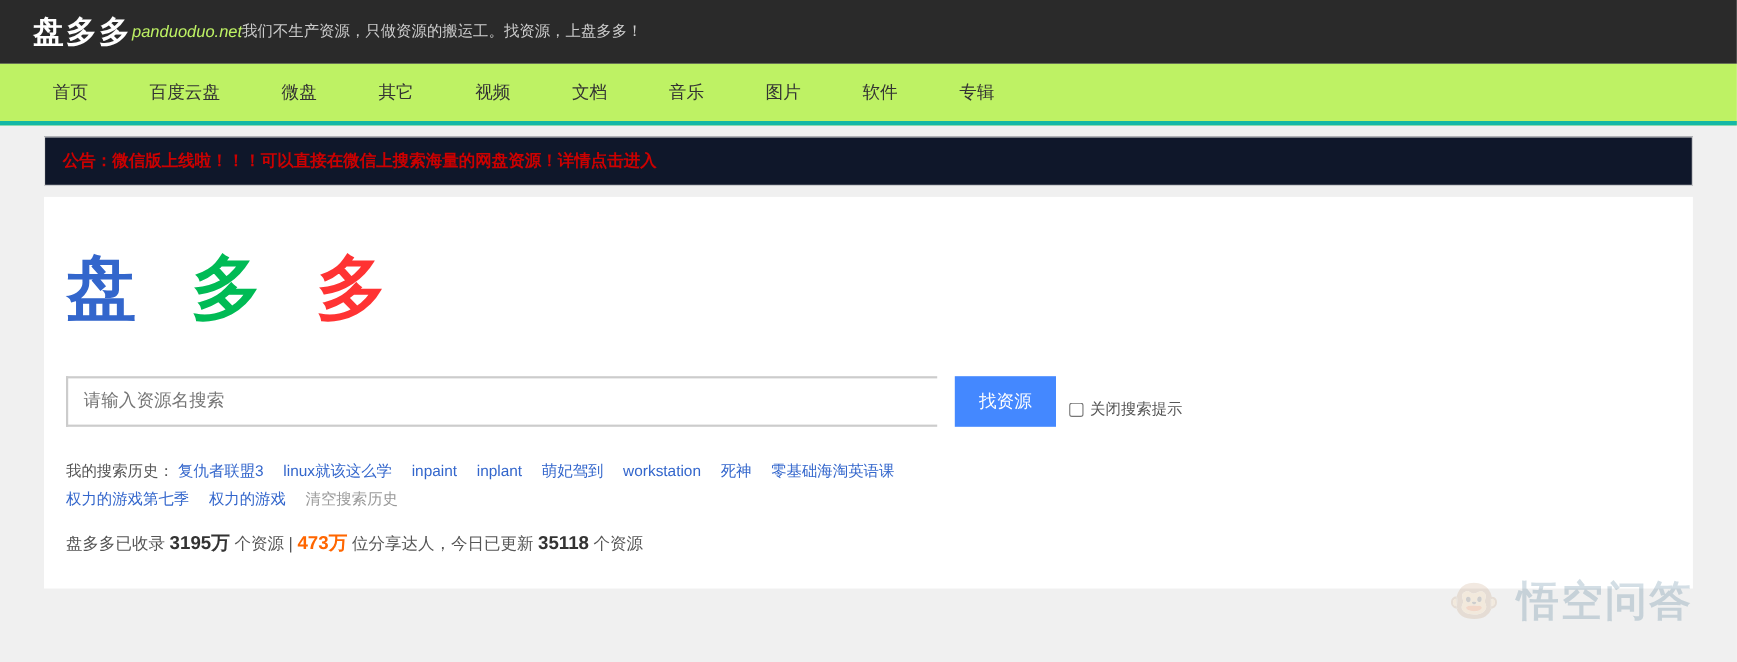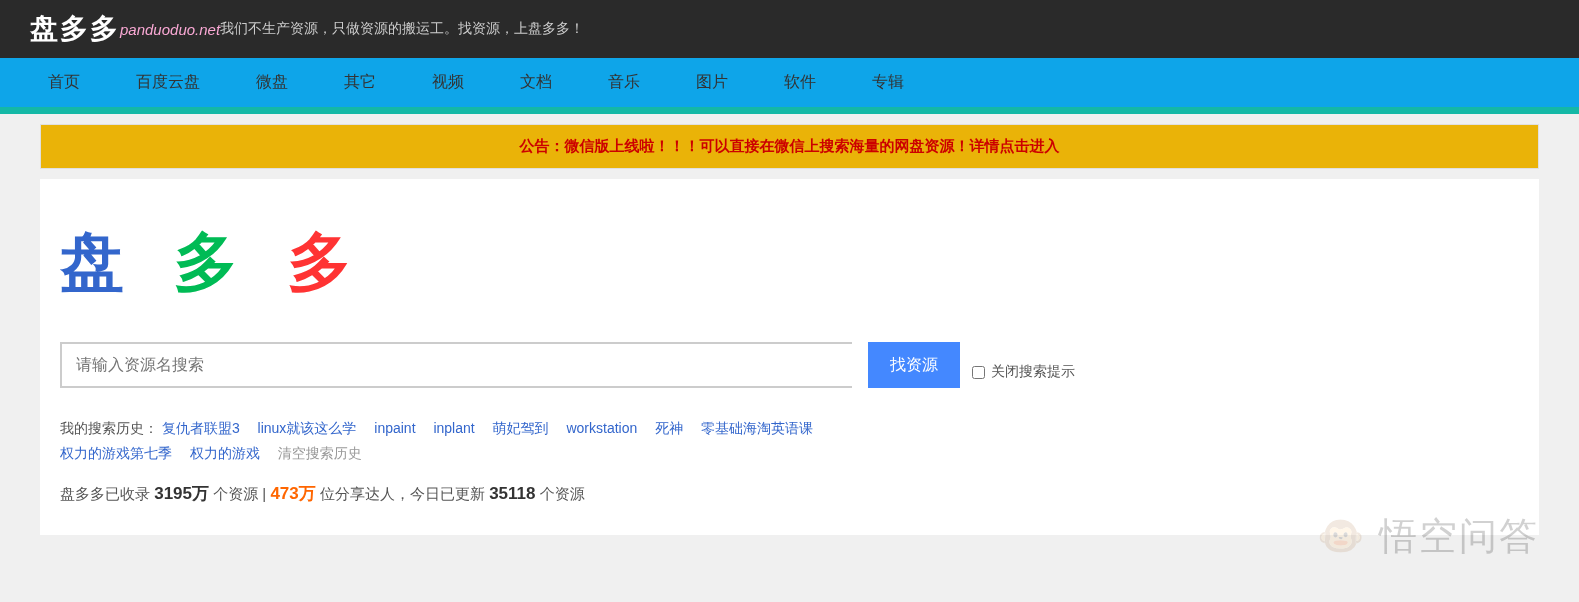--- a/index.html
+++ b/index.html
@@ -13,59 +13,58 @@
       align-items: center;
       gap: 0;
     }
     .header-logo {
       font-size: 28px;
       font-weight: bold;
       color: white;
       letter-spacing: 2px;
     }
     .header-domain {
-      color: #f9a8d4;
+      color: #bef264;
       font-size: 15px;
       font-style: italic;
     }
     .header-slogan {
       color: #cccccc;
       font-size: 14px;
     }
 
     
     .nav {
-      background: #0ea5e9;
-      border-bottom: 7px solid #14b8a6;
+      background: #bef264;
+      border-bottom: 4px solid #14b8a6;
       padding: 0 20px;
       display: flex;
       align-items: center;
       height: 56px;
     }
     .nav-item {
       padding: 0 28px;
       font-size: 16px;
       color: #333;
       cursor: pointer;
       height: 100%;
       display: flex;
       align-items: center;
       white-space: nowrap;
     }
 
     
     .announcement {
-      background: #eab308;
+      background: #0f172a;
       border: 1px solid #e0e0e0;
       margin: 10px 40px;
       padding: 12px 16px;
       font-size: 15px;
       color: #cc0000;
       font-weight: bold;
-      text-align: center;
     }
 
     
     .main {
       background: #fff;
       margin: 0 40px 20px 40px;
       padding: 40px 20px 30px 20px;
       display: flex;
       flex-direction: column;
       align-items: flex-start;
@@ -159,26 +158,26 @@
       font-size: 15px;
       color: #555;
       margin-top: 6px;
     }
     .stats .num { color: #333; font-weight: bold; font-size: 17px; }
     .stats .num-orange { color: #ff6600; font-weight: bold; font-size: 17px; }
 
     
     .watermark {
       position: fixed;
-      bottom: 40px;
+      bottom: 30px;
       right: 40px;
       opacity: 0.18;
       font-size: 38px;
-      color: #000000;
-      font-weight: normal;
+      color: #0c4a6e;
+      font-weight: bold;
       letter-spacing: 2px;
       pointer-events: none;
       user-select: none;
     }
   </style>
 </head>
 <body>
 
 <div class="header">
   <span class="header-logo">盘多多</span>

